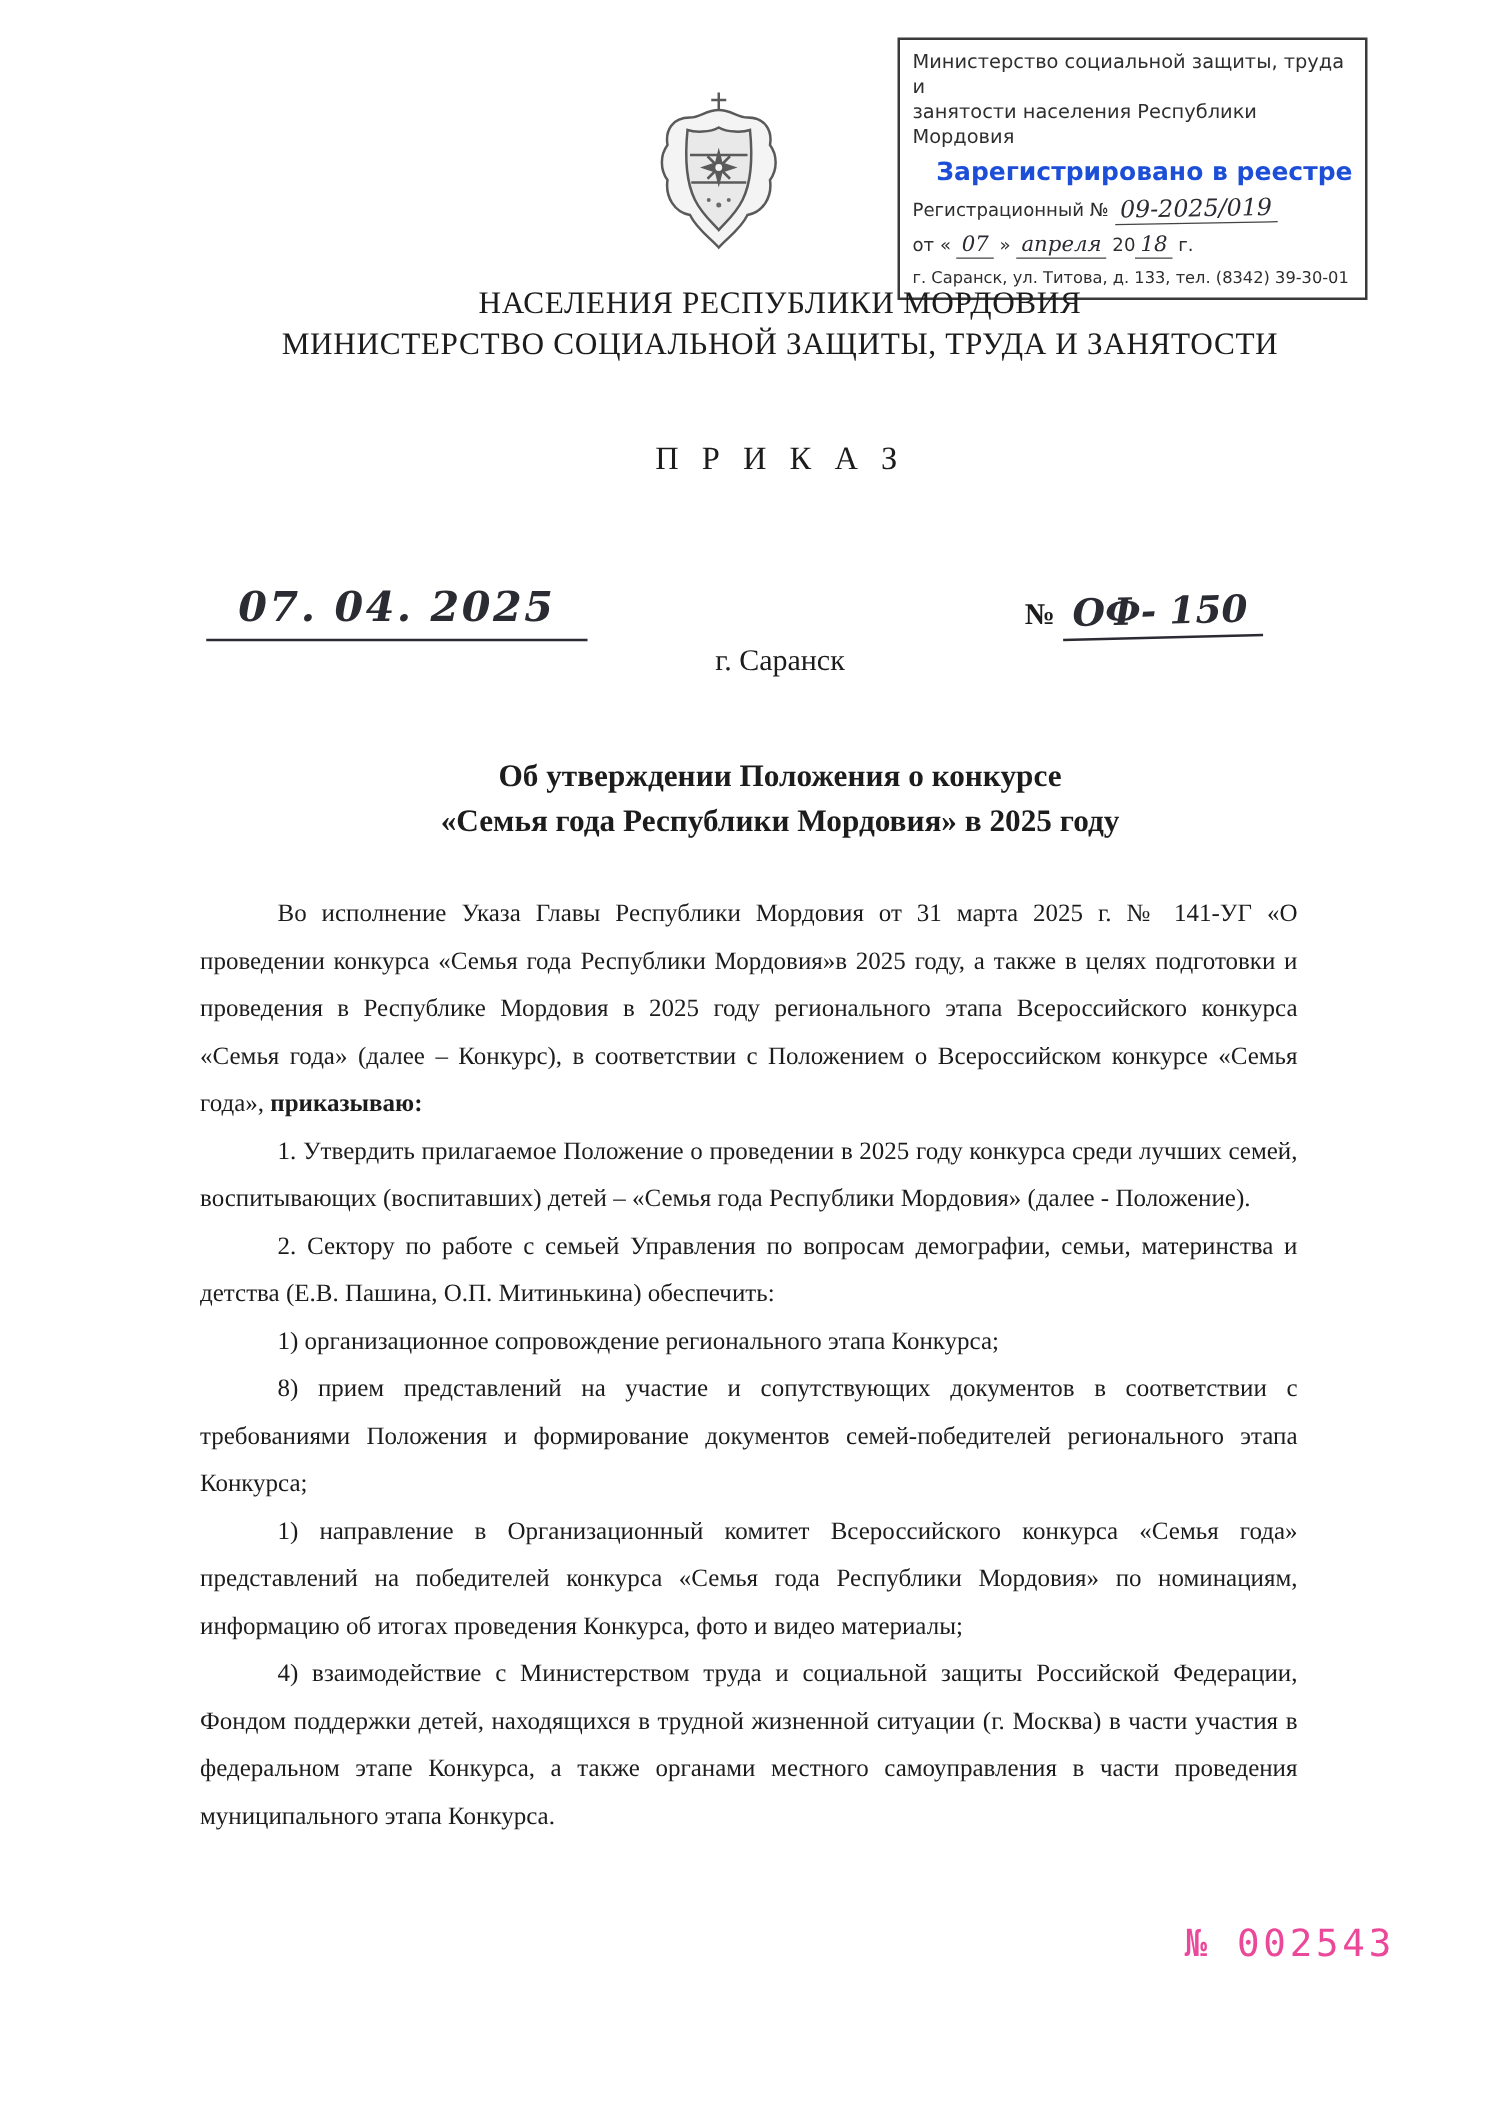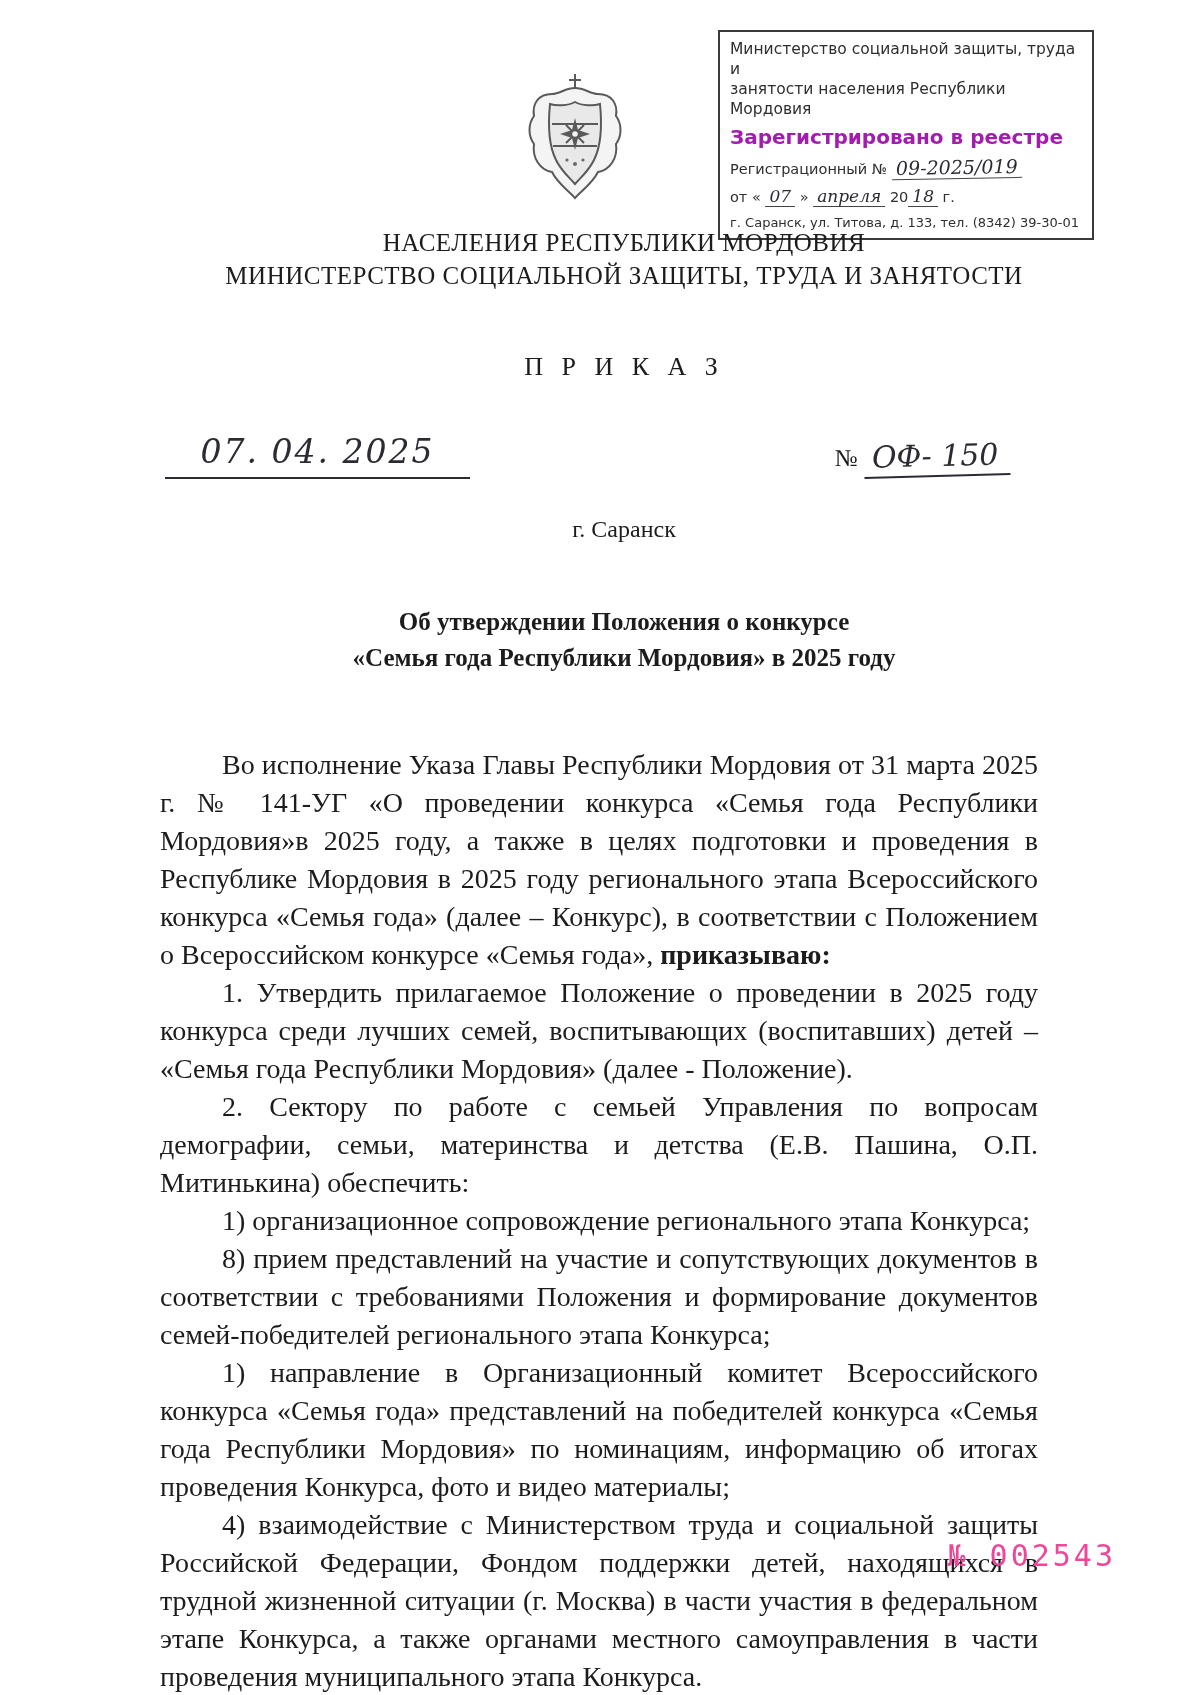--- a/index.html
+++ b/index.html
@@ -33,23 +33,23 @@
     background: #fff;
   }
   .stamp-org {
     font-size: 15.5px;
     line-height: 20px;
     text-align: left;
   }
   .stamp-registered {
     font-size: 20px;
     font-weight: bold;
-    text-align: left;
+    text-align: right;
     margin-top: 6px;
-    color: #a21caf;
+    color: #1d4ed8;
   }
   .stamp-line {
     margin-top: 7px;
     font-size: 14.5px;
     white-space: nowrap;
   }
   .stamp-line .hw {
     display: inline-block;
     border-bottom: 1.5px solid #444;
     padding: 0 4px 0 4px;
@@ -96,24 +96,25 @@
     left: 0;
     width: 100%;
     text-align: center;
     font-size: 26px;
     letter-spacing: 6px;
   }
 
   
   .meta-row {
     position: absolute;
-    top: 432px;
+    top: 466px;
     left: 160px;
     width: 878px;
     height: 52px;
+    font-weight: bold;
   }
   .doc-date {
     position: absolute;
     left: 5px;
     top: 0;
     width: 305px;
     text-align: center;
     border-bottom: 2px solid #2b2b33;
     padding-bottom: 6px;
     font-size: 33px;
@@ -150,24 +151,24 @@
     width: 100%;
     text-align: center;
     font-weight: bold;
     font-size: 25px;
     line-height: 36px;
   }
 
   
   .body-text {
     position: absolute;
-    top: 746px;
+    top: 712px;
     left: 160px;
     width: 878px;
-    font-size: 28px;
+    font-size: 20px;
     line-height: 38px;
     text-align: justify;
   }
   .body-text p {
     margin: 0;
     text-indent: 62px;
   }
 
   
   .page-stamp {

